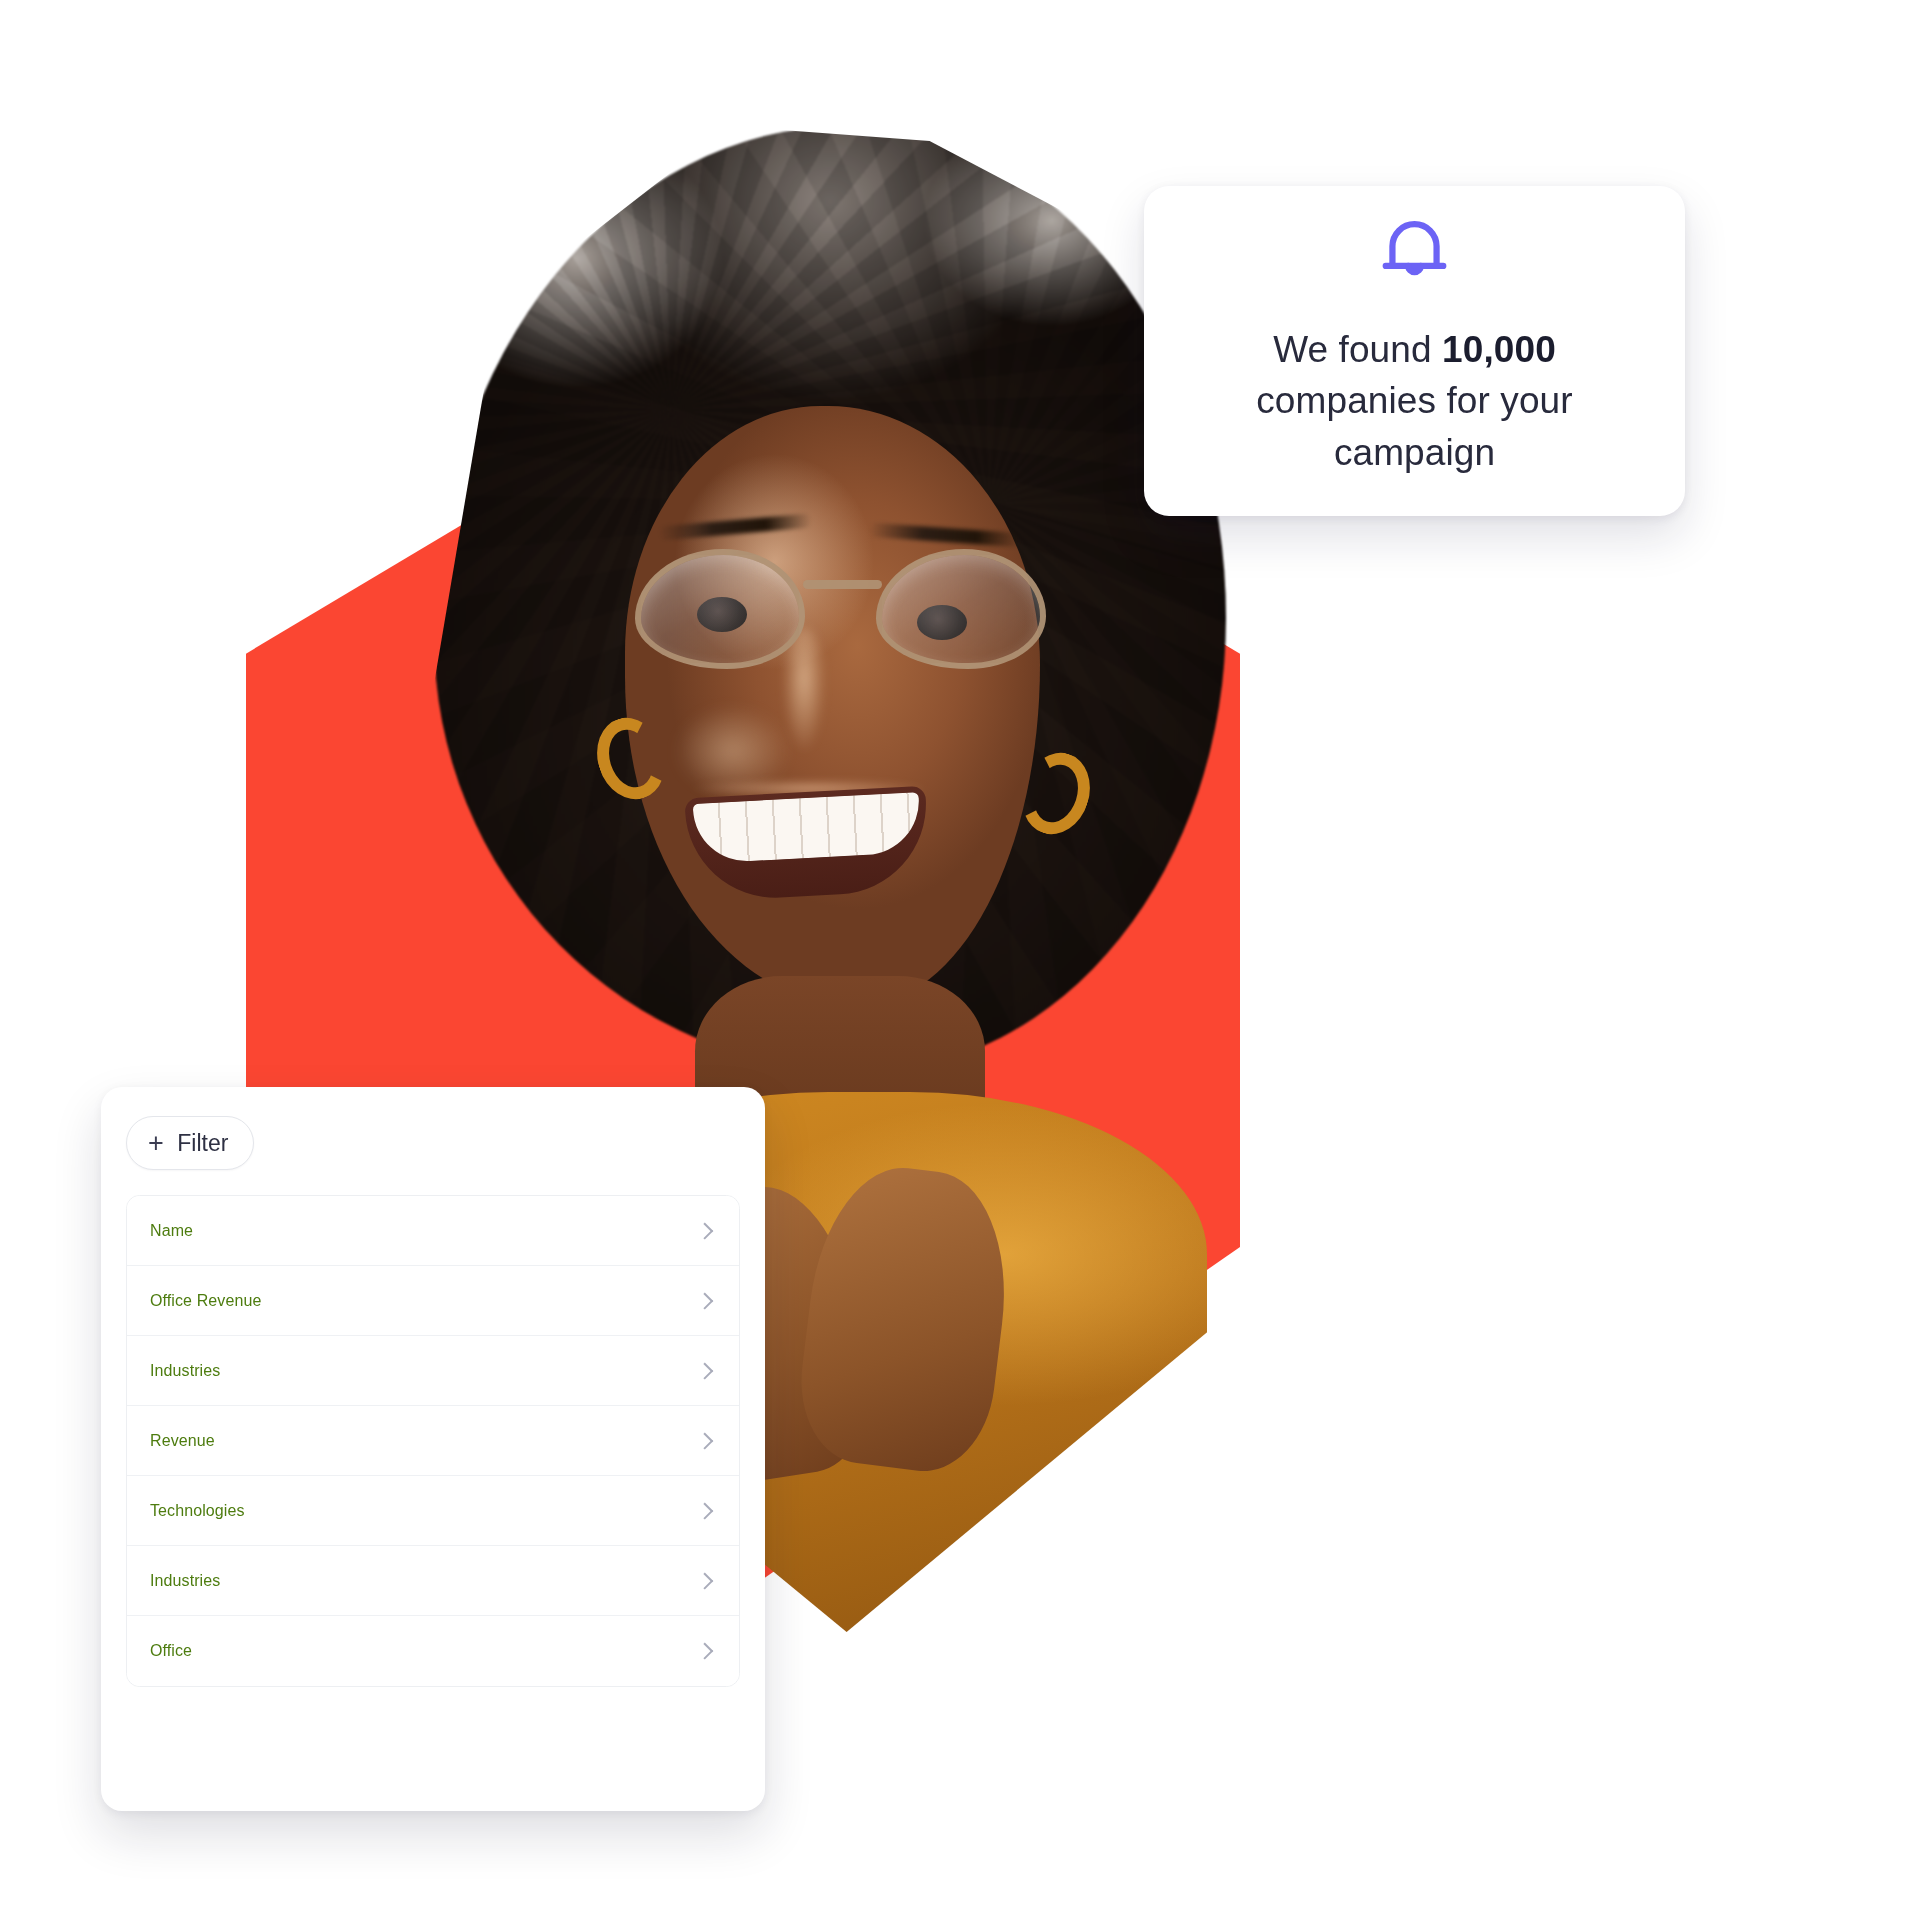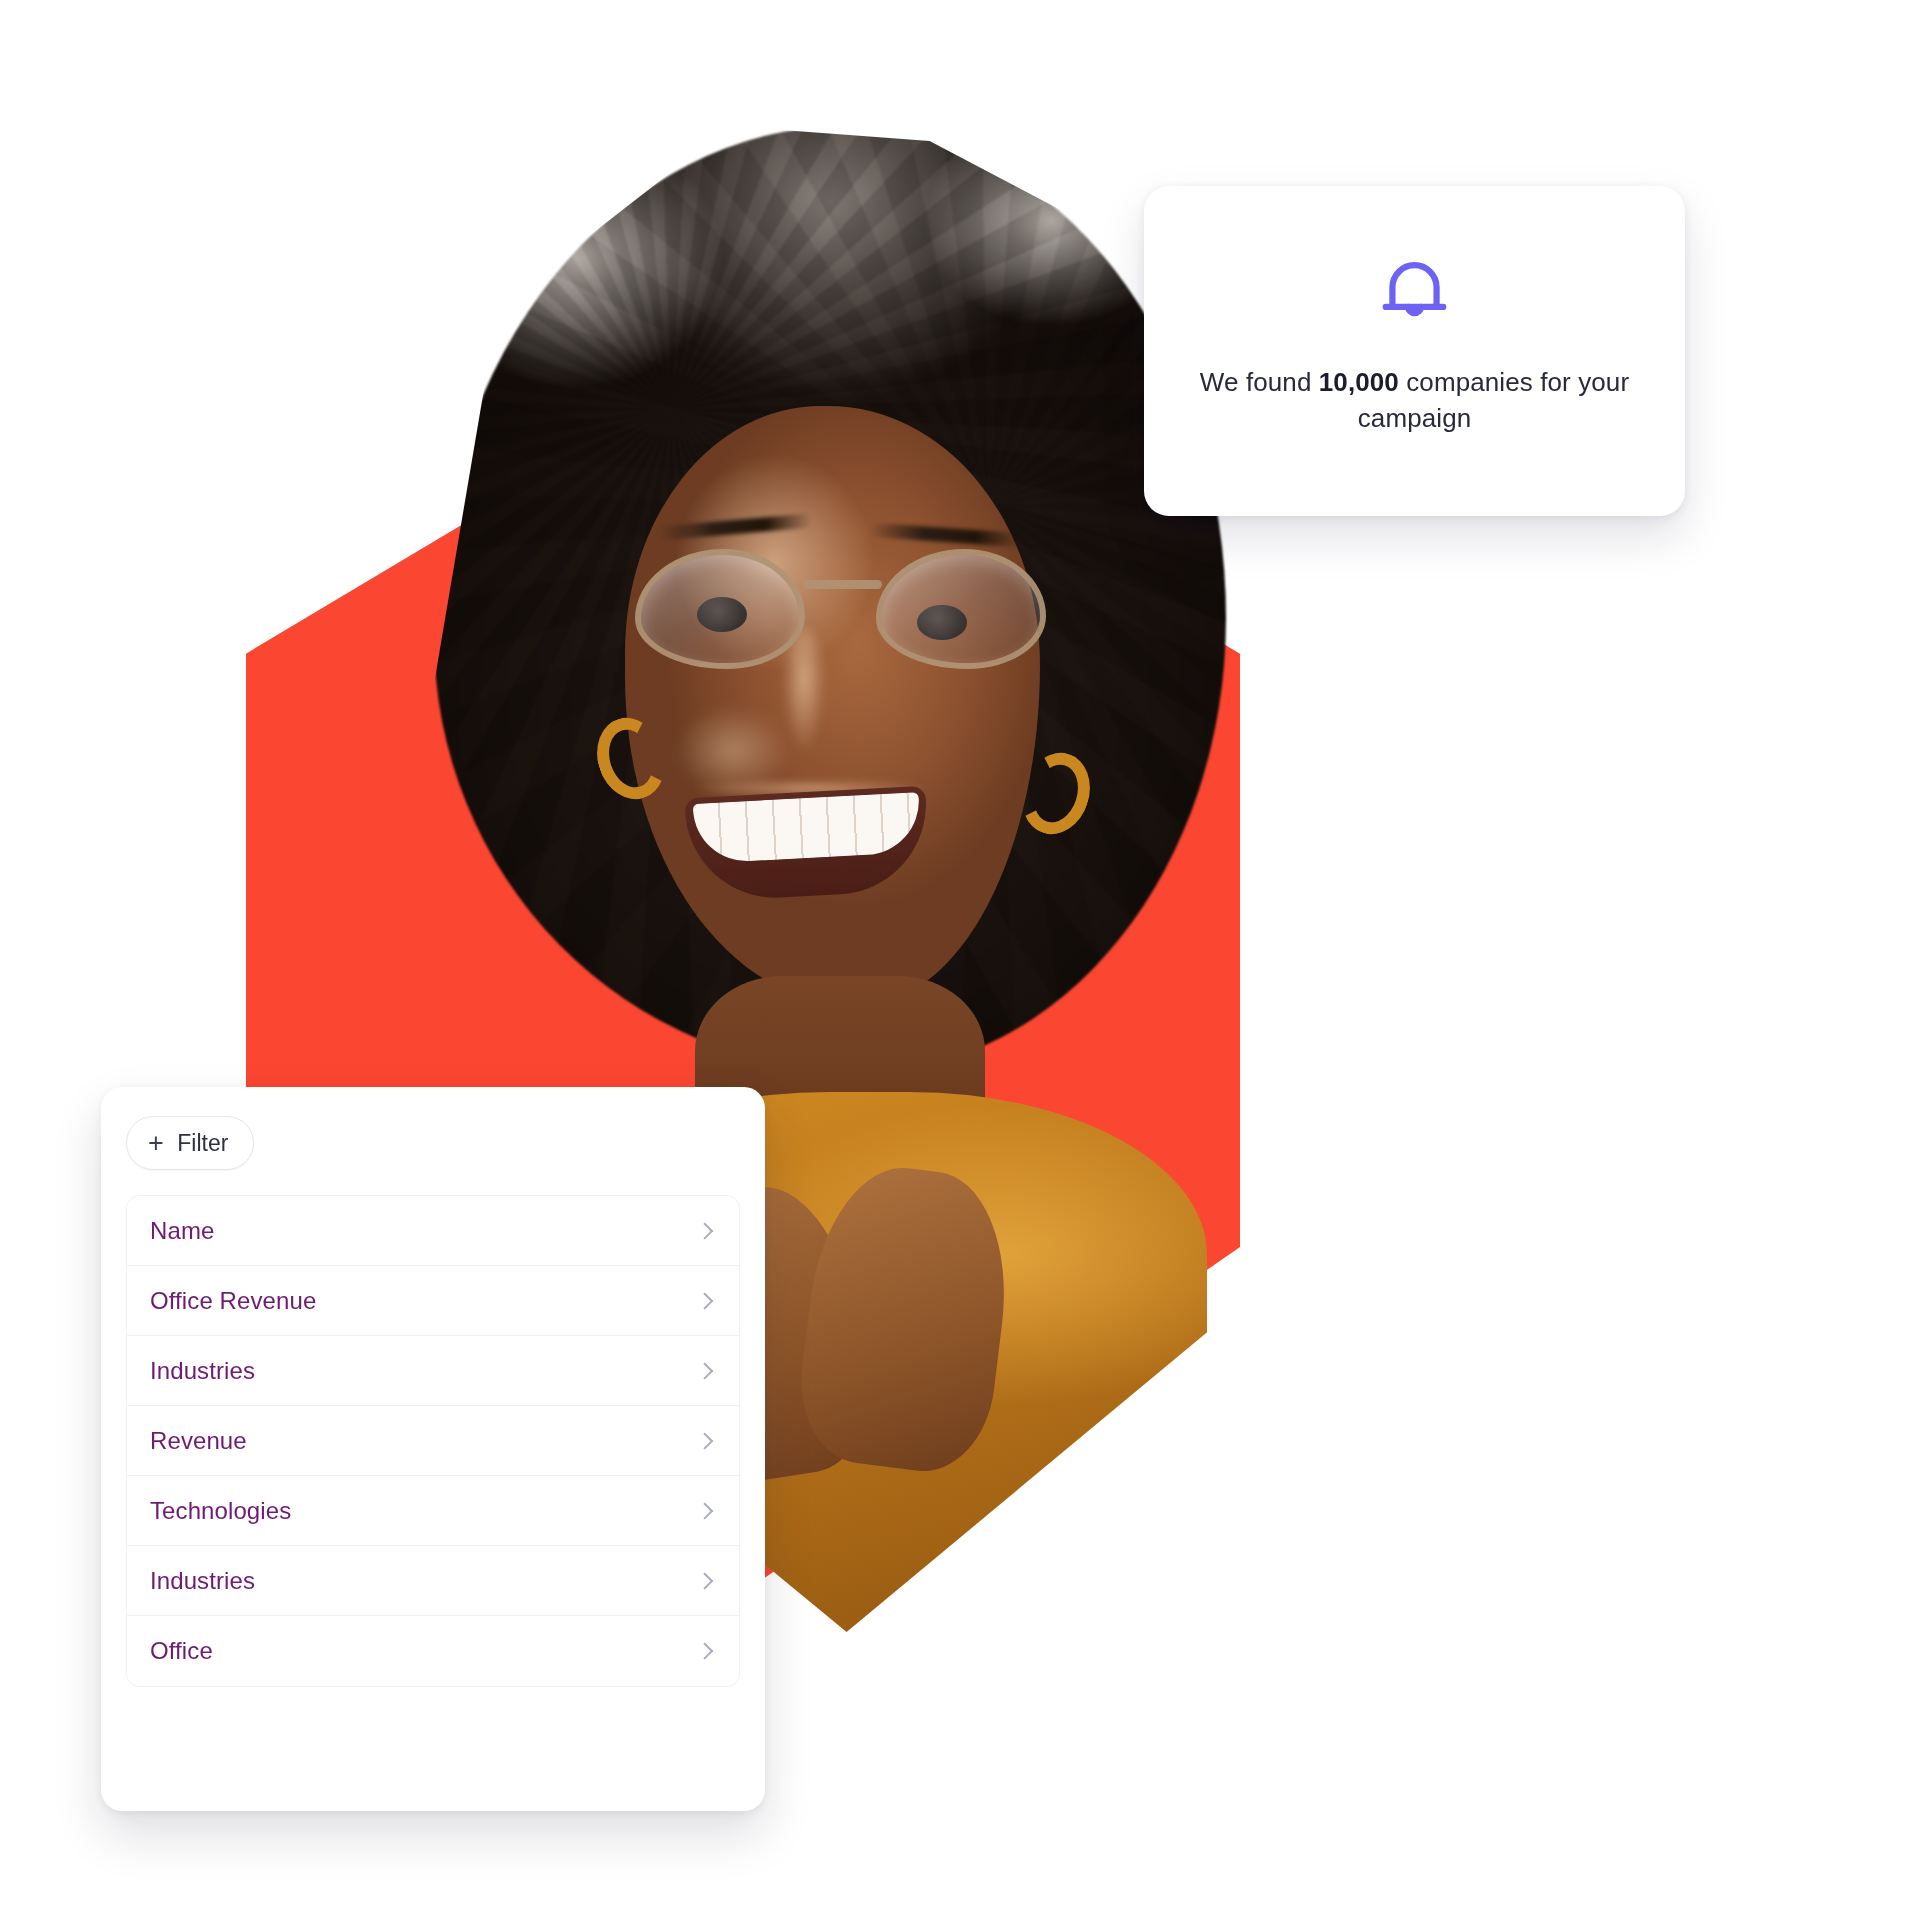--- a/index.html
+++ b/index.html
@@ -175,21 +175,21 @@
     border-radius:25px;
     box-shadow:0 21px 46px rgba(25,20,60,.13), 0 2.9px 9.7px rgba(25,20,60,.07);
     display:flex;
     flex-direction:column;
     align-items:center;
     justify-content:center;
     padding:25px 42px 33px;
   }
   #bell-icon { margin-bottom:29px; }
   #notification-text {
-    font-size:26px;
+    font-size:37px;
     line-height:1.38;
     color:#282A3C;
     text-align:center;
     letter-spacing:0.1px;
     font-weight:400;
   }
   #notification-text .count { font-weight:700; color:#1b1d2e; }
 
   
   #filter-panel {
@@ -234,22 +234,22 @@
     align-items:center;
     justify-content:space-between;
     height:70px;
     padding:0 25px 0 23px;
     border-bottom:1.4px solid #EFF1F4;
     cursor:pointer;
     background:#fff;
   }
   .filter-row:last-child { border-bottom:none; }
   .filter-row .label {
-    font-size:24px;
-    color:#701a75;
+    font-size:16px;
+    color:#4d7c0f;
     font-weight:500;
     letter-spacing:0.1px;
   }
   .chev {
     width:11.6px; height:11.6px;
     border-top:2.5px solid #A9ACBA;
     border-right:2.5px solid #A9ACBA;
     transform:rotate(45deg);
     margin-right:3.9px;
   }

